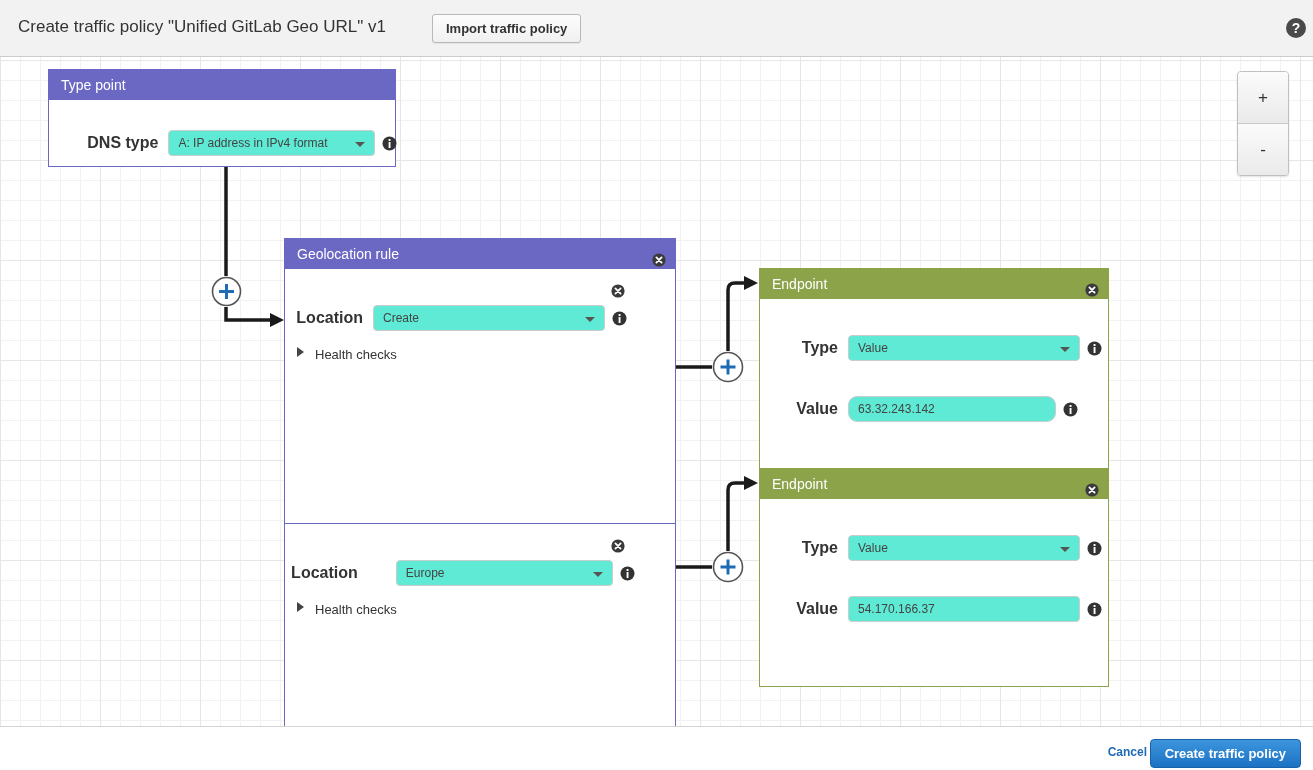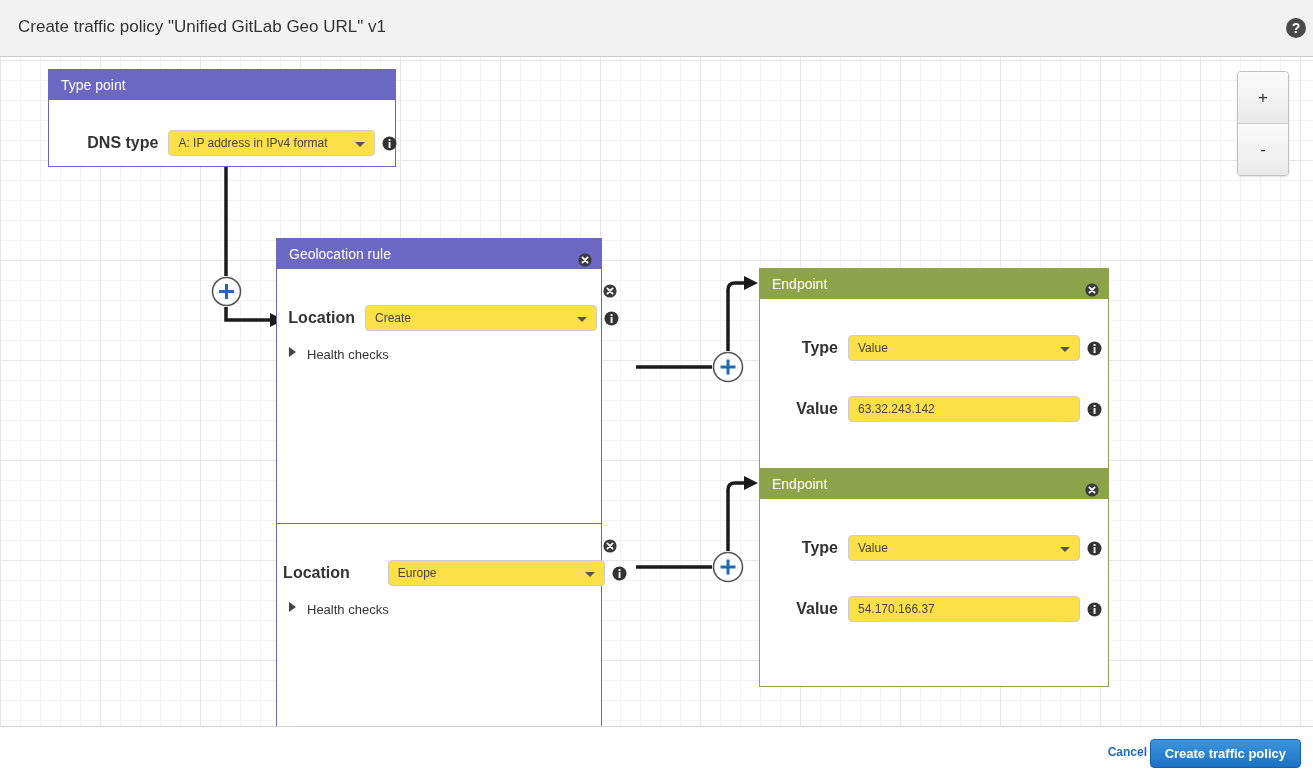--- a/index.html
+++ b/index.html
@@ -109,21 +109,21 @@
   .field-label {
     font-size: 16px;
     font-weight: bold;
     color: #333333;
     text-align: right;
     margin-right: 10px;
   }
   .sel-box, .txt-box {
     position: relative;
     height: 26px;
-    background: #fde047;
+    background: #5eead4;
     border: 1px solid #cccccc;
     border-radius: 4px;
     box-sizing: border-box;
     font-size: 12px;
     color: #444444;
     line-height: 24px;
     padding-left: 9px;
     cursor: pointer;
     overflow: hidden;
     white-space: nowrap;
@@ -233,20 +233,21 @@
     cursor: pointer;
     font-family: "Liberation Sans", sans-serif;
     line-height: 27px;
   }
 </style>
 </head>
 <body>
 
 <div id="top-header">
   <div id="page-title">Create traffic policy "Unified GitLab Geo URL" v1</div>
+  <button id="import-btn">Import traffic policy</button>
   <span id="help-icon">
     <svg width="22" height="22" viewBox="0 0 22 22">
       <circle cx="11" cy="11" r="10" fill="#4a4a4a"></circle>
       <text x="11" y="16" font-family="Liberation Sans, sans-serif" font-size="14" font-weight="bold" fill="#ffffff" text-anchor="middle">?</text>
     </svg>
   </span>
 </div>
 
 <div id="canvas">
 
@@ -291,21 +292,21 @@
   </div>
 
   <div style="position:absolute; left:211px; top:219px; width:31px; height:31px;">
     <svg width="31" height="31" viewBox="0 0 31 31">
       <circle cx="15.5" cy="15.5" r="14" fill="#ffffff" stroke="#555555" stroke-width="1.6"></circle>
       <rect x="14" y="8" width="3" height="15" fill="#1f6bb5"></rect>
       <rect x="8" y="14" width="15" height="3" fill="#1f6bb5"></rect>
     </svg>
   </div>
 
-  <div class="node node-purple" style="left:276px; top:181px; width:326px; height:528px;">
+  <div class="node node-purple" style="left:284px; top:181px; width:392px; height:528px;">
     <div class="node-header hdr-purple">
       <span>Geolocation rule</span>
       <span class="ico-close" style="right:9px; top:8px;">
         <svg width="14" height="14" viewBox="0 0 14 14">
           <circle cx="7" cy="7" r="6.6" fill="#3a3a3a"></circle>
           <path d="M4.4 4.4 L9.6 9.6 M9.6 4.4 L4.4 9.6" stroke="#ffffff" stroke-width="1.8" stroke-linecap="round"></path>
         </svg>
       </span>
     </div>
 
@@ -406,21 +407,21 @@
         <span class="ico-info">
           <svg width="15" height="15" viewBox="0 0 15 15">
             <circle cx="7.5" cy="7.5" r="7" fill="#333333"></circle>
             <rect x="6.6" y="6" width="1.9" height="6" fill="#ffffff"></rect>
             <rect x="6.6" y="3" width="1.9" height="2" fill="#ffffff"></rect>
           </svg>
         </span>
       </div>
       <div class="field-row" style="left:0; top:97px; width:350px;">
         <div class="field-label" style="width:78px;">Value</div>
-        <div class="txt-box" style="width:232px;">63.32.243.142</div>
+        <div class="txt-box" style="width:208px;border-radius:9px;">63.32.243.142</div>
         <span class="ico-info">
           <svg width="15" height="15" viewBox="0 0 15 15">
             <circle cx="7.5" cy="7.5" r="7" fill="#333333"></circle>
             <rect x="6.6" y="6" width="1.9" height="6" fill="#ffffff"></rect>
             <rect x="6.6" y="3" width="1.9" height="2" fill="#ffffff"></rect>
           </svg>
         </span>
       </div>
     </div>
   </div>

